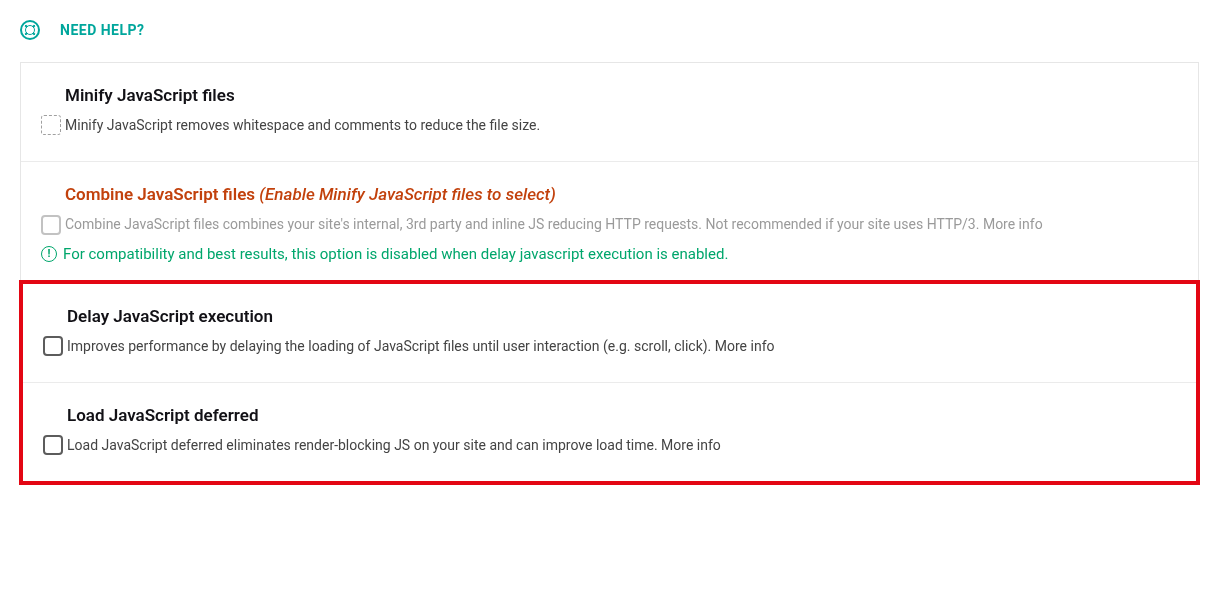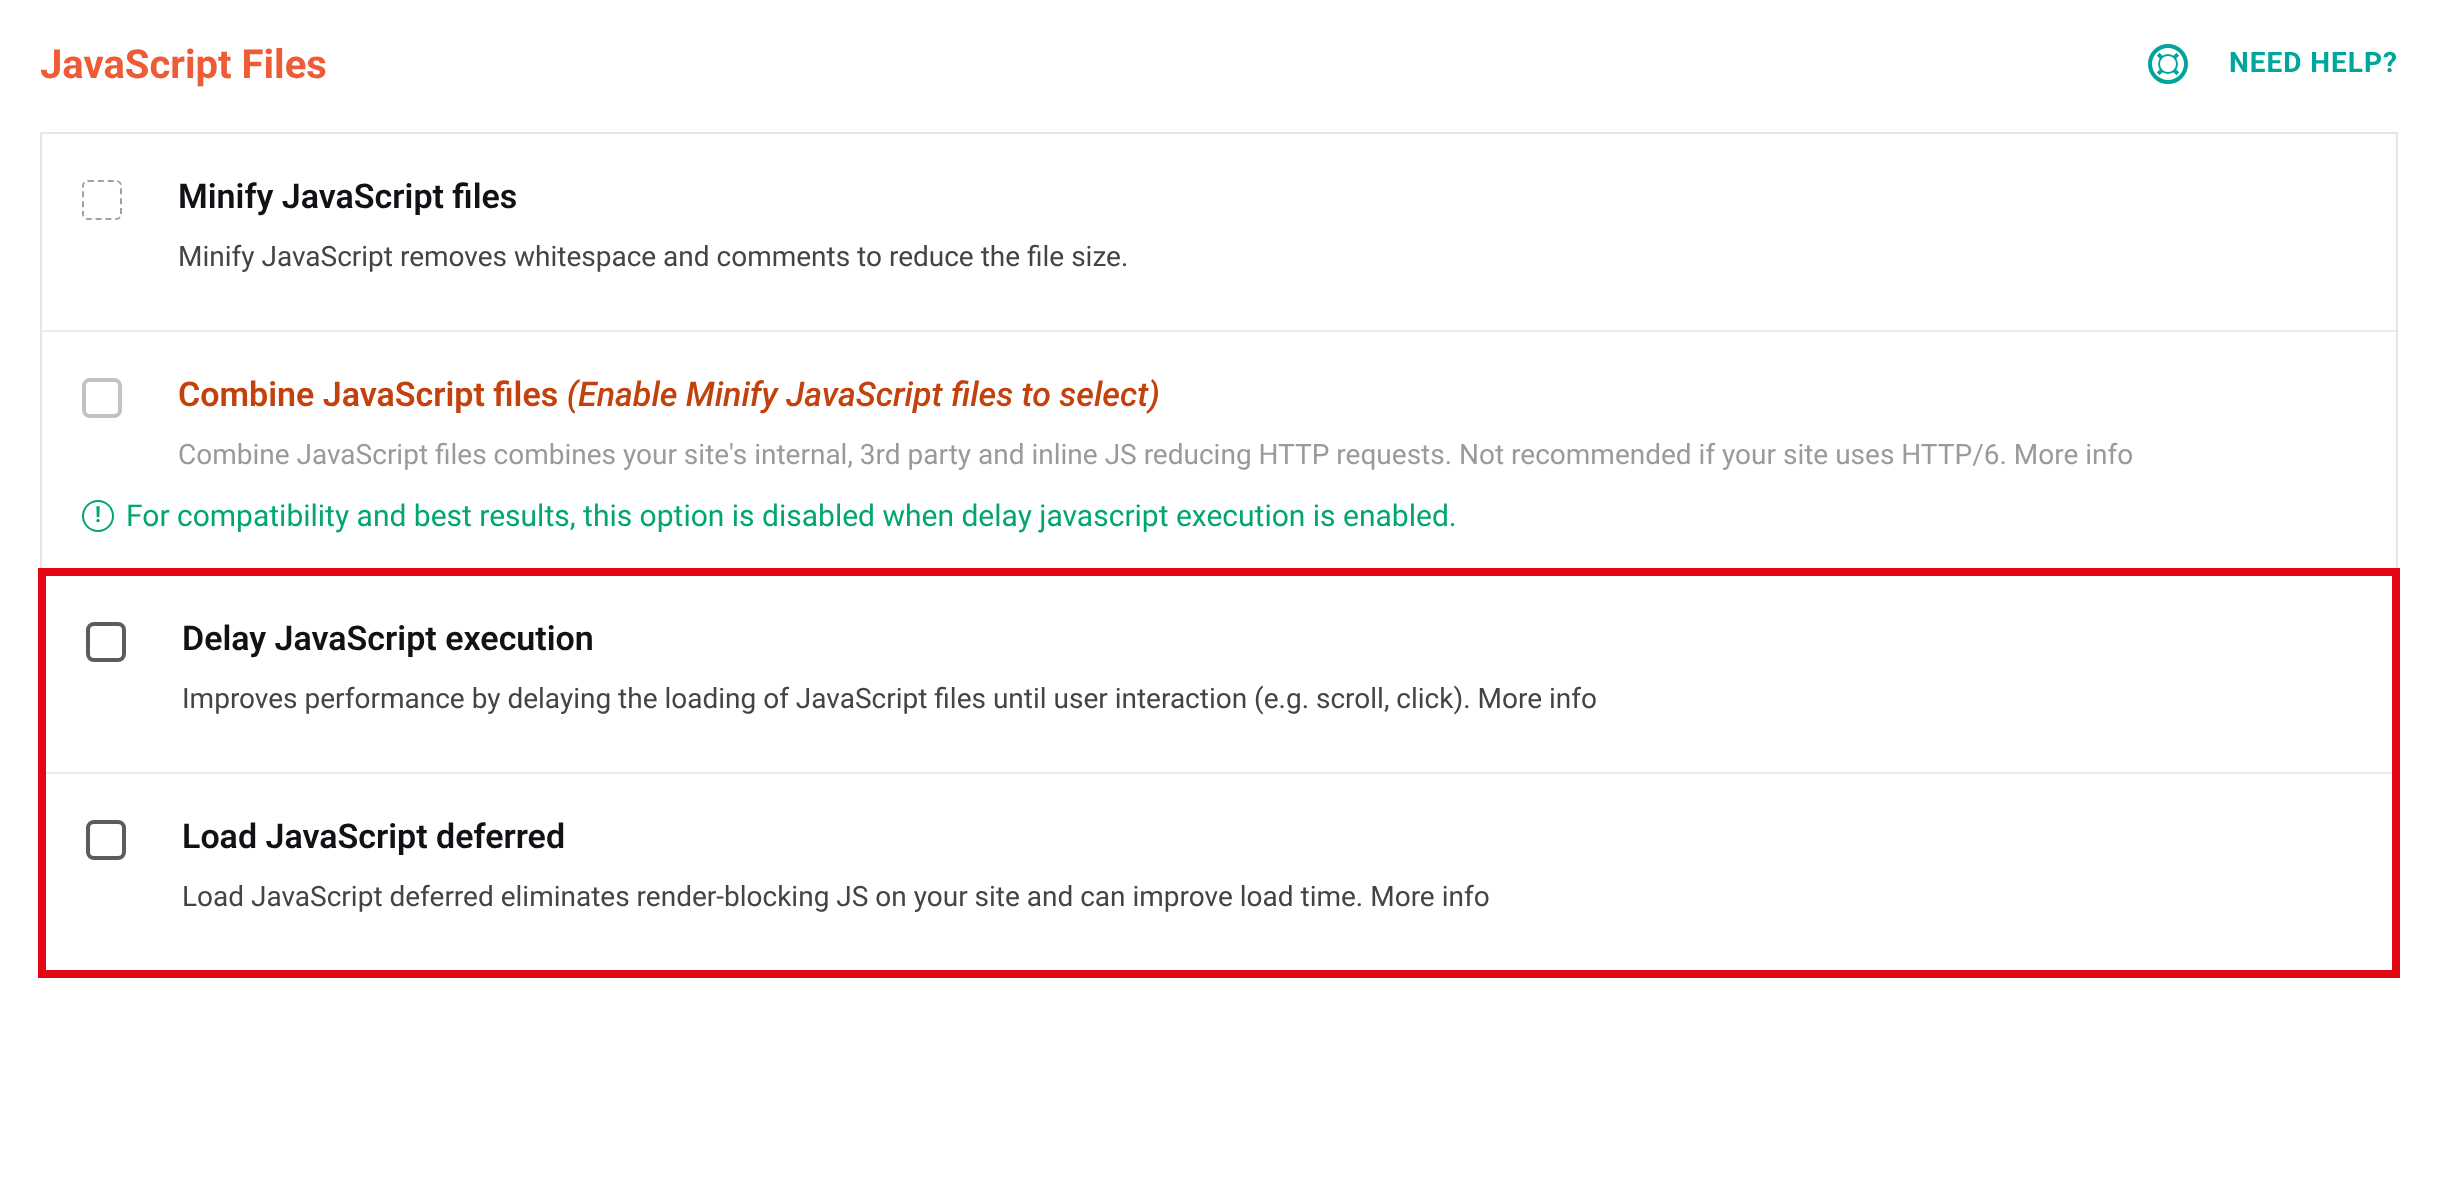--- a/index.html
+++ b/index.html
@@ -65,22 +65,23 @@
               mask: radial-gradient(circle, transparent 4px, black 4px, black 7px, transparent 7px);
     }
     .panel {
       border: 1px solid #E6E6E6;
       border-top: 1px solid #E6E6E6;
       margin-top: 10px;
     }
     .option-row {
       display: flex;
       padding: 22px 20px 26px 20px;
-      gap: 28px;
+      gap: 4px;
       border-bottom: 1px solid #EBEBEB;
+      align-items: flex-end;
     }
     .option-row:last-child { border-bottom: none; }
     .option-row.disabled .option-title { color: #c2410c; }
     .option-row.disabled .option-desc { color: #9A9A9A; }
     .checkbox {
       flex: 0 0 auto;
       width: 20px;
       height: 20px;
       border: 2px solid #5C5C5C;
       border-radius: 4px;
@@ -147,21 +148,20 @@
     .highlight-box .option-row:last-child { border-bottom: none; }
     .combine-block {
       border-bottom: none;
       padding-bottom: 10px;
     }
   </style>
 </head>
 <body>
 
 <div class="header-row">
-  <div class="page-title">JavaScript Files</div>
   <div class="need-help">
     <span class="lifebuoy-icon"></span>
     <span class="need-help-text">NEED HELP?</span>
   </div>
 </div>
 
 <div class="panel">
 
   <div class="option-row">
     <div class="checkbox dashed"></div>
@@ -172,21 +172,21 @@
   </div>
 
   <div class="option-row disabled combine-block">
     <div class="checkbox disabled"></div>
     <div class="option-body">
       <div class="option-title">
         <span>Combine JavaScript files</span>
         <span class="title-note">(Enable Minify JavaScript files to select)</span>
       </div>
       <div class="option-desc">
-        <span>Combine JavaScript files combines your site's internal, 3rd party and inline JS reducing HTTP requests. Not recommended if your site uses HTTP/6.</span>
+        <span>Combine JavaScript files combines your site's internal, 3rd party and inline JS reducing HTTP requests. Not recommended if your site uses HTTP/3.</span>
         <span class="more-info">More info</span>
       </div>
     </div>
   </div>
 
   <div class="compat-note">
     <span class="warn-icon-circle">!</span>
     <span>For compatibility and best results, this option is disabled when delay javascript execution is enabled.</span>
   </div>
 

